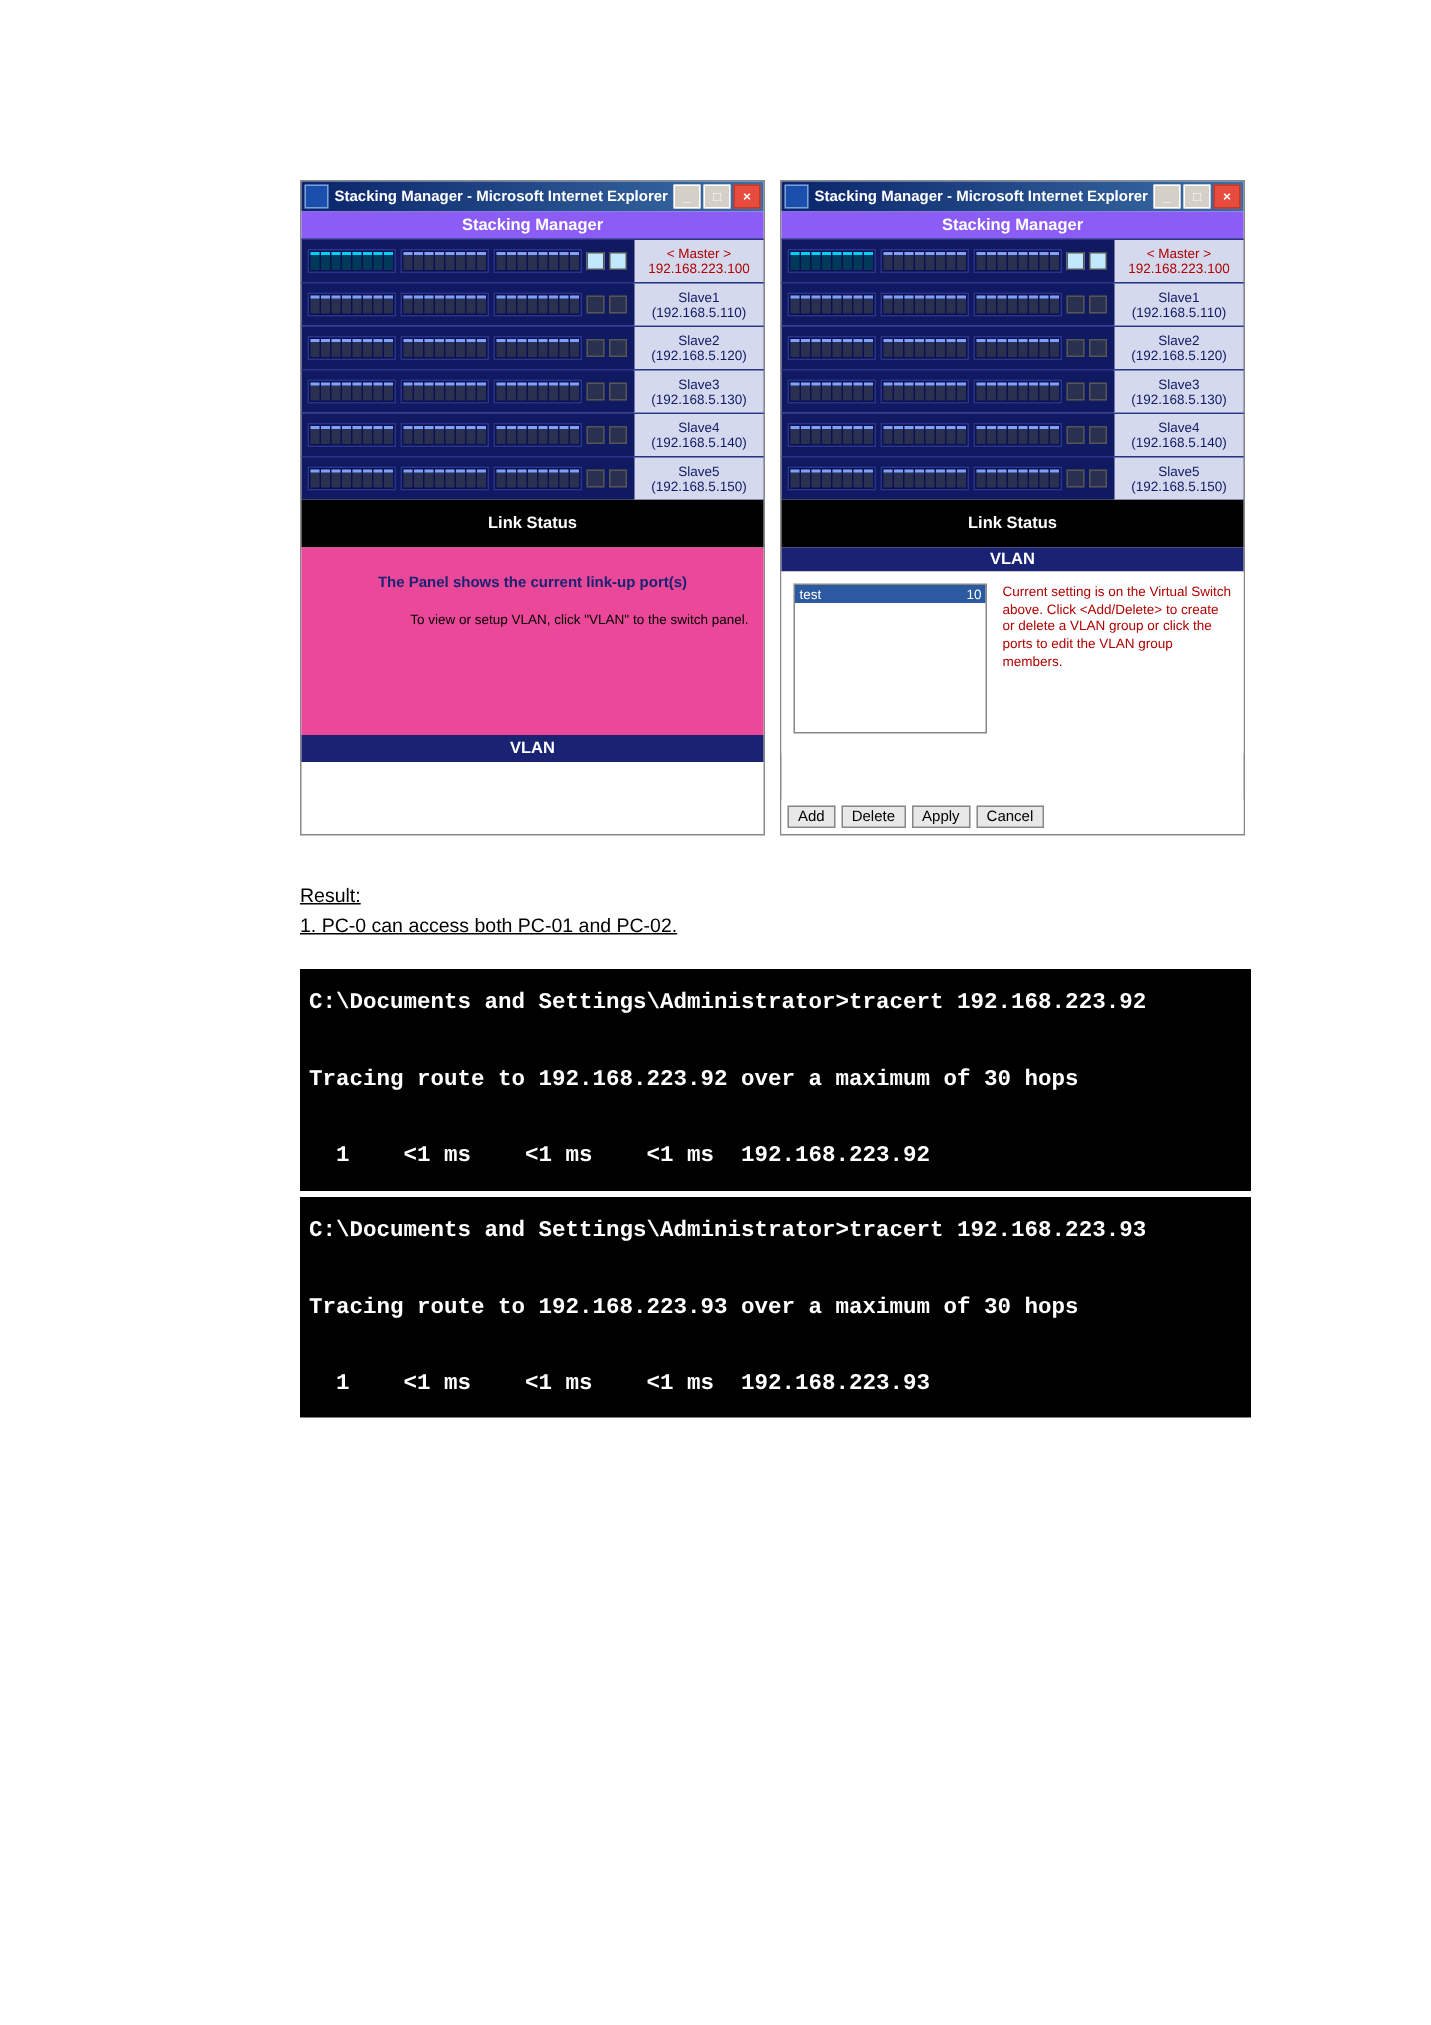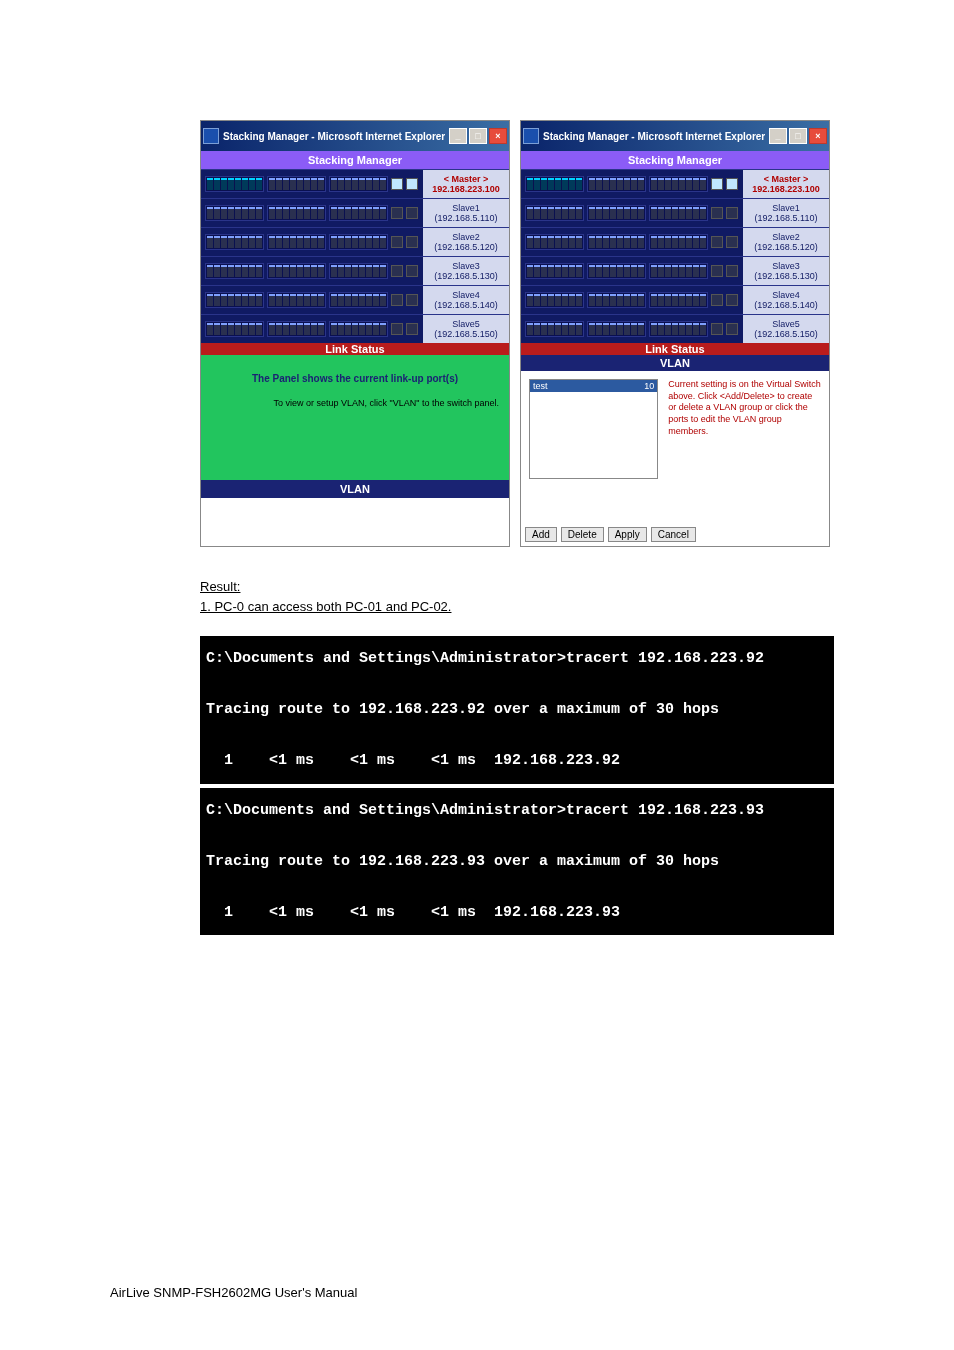--- a/index.html
+++ b/index.html
@@ -23,21 +23,21 @@
   }
   .iewin {
     width: 310px;
     border: 1px solid #888;
     box-sizing: border-box;
     font-size: 10px;
   }
   .titlebar {
     background: linear-gradient(to right, #0a246a, #3a6ea5);
     color: #fff;
-    height: 30px;
+    height: 20px;
     display: flex;
     align-items: center;
     padding: 0 2px;
   }
   .titlebar .ie-icon {
     width: 14px; height: 14px;
     background: #1a4fad;
     border: 1px solid #7c9fd6;
     margin-right: 4px;
   }
@@ -90,31 +90,31 @@
   .mini.on { background: #c0e8ff; }
   .rightcell {
     flex: 1;
     background: #d4d9ee;
     color: #101a63;
     font-size: 9px;
     text-align: center;
     display: flex; flex-direction: column; justify-content: center;
     border-left: 1px solid #101a63;
   }
-  .rightcell.master { color: #b00000; font-weight: bold; }
+  .rightcell.master { color: #b00000; font-weight: normal; }
   .linkhead {
-    background: #b91c1c;
+    background: #000000;
     color: #fff;
     text-align: center;
     font-weight: bold;
     font-size: 11px;
-    padding: 0 0;
+    padding: 10px 0;
   }
   .lowerA {
-    background: #22c55e;
+    background: #ec4899;
     height: 105px;
     padding: 10px;
     font-size: 10px;
     text-align: center;
   }
   .lowerA .s1 { color: #1a2373; font-weight: bold; margin-top: 8px; }
   .lowerA .s2 { color: #000; margin-top: 14px; font-size: 9px; text-align: right; }
   .vlanbtn {
     background: #1a2373;
     color: #fff;
@@ -750,14 +750,13 @@
   1    &lt;1 ms    &lt;1 ms    &lt;1 ms  192.168.223.92</div>
   <div class="term">C:\Documents and Settings\Administrator&gt;tracert 192.168.223.93
 
 Tracing route to 192.168.223.93 over a maximum of 30 hops
 
   1    &lt;1 ms    &lt;1 ms    &lt;1 ms  192.168.223.93</div>
 
 </div>
 
 <div class="footer">
-  <div class="prod">AirLive SNMP-FSH2602MG User's Manual</div>
 </div>
 
 </body></html>

